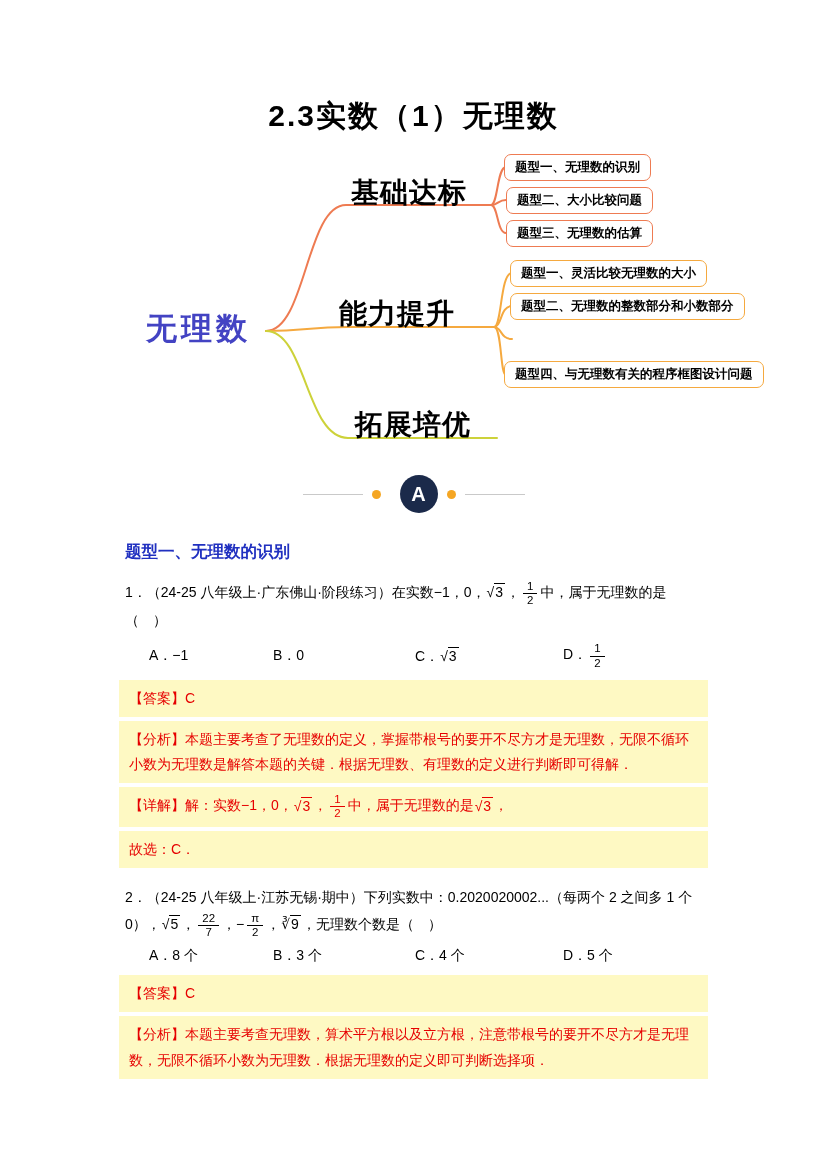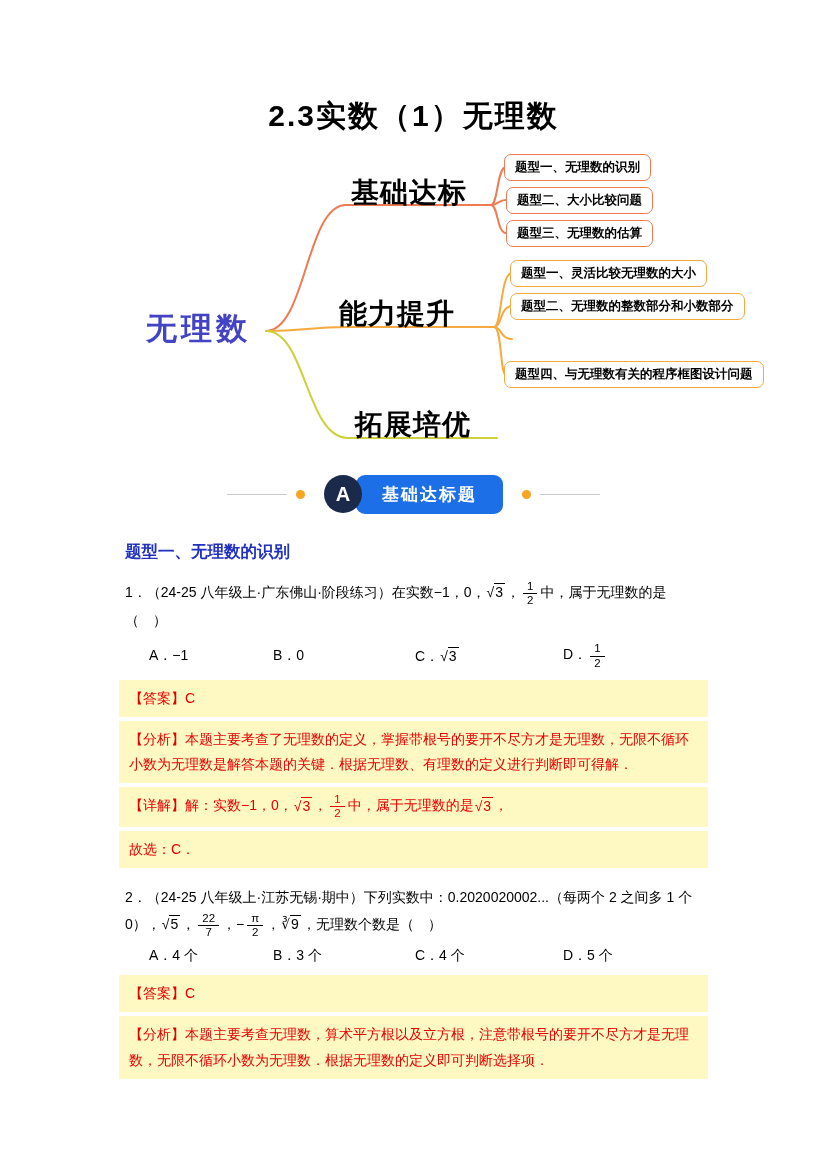--- a/index.html
+++ b/index.html
@@ -109,21 +109,20 @@
 
     <div class="mm-box g2 g2b1">题型一、灵活比较无理数的大小</div>
     <div class="mm-box g2 g2b2">题型二、无理数的整数部分和小数部分</div>
     <div class="mm-box g2 g2b4">题型四、与无理数有关的程序框图设计问题</div>
   </div>
 
   <div class="badge-row">
     <span class="bline"></span>
     <span class="bdot"></span>
     <span class="bcircle">A</span>
-    <span class="bpill">基础达标题</span>
     <span class="bdot"></span>
     <span class="bline"></span>
   </div>
 
   <div class="content">
 
     <h2 class="section-heading">题型一、无理数的识别</h2>
 
     <div class="question">
       <p class="qstem"><span>1．（24-25 八年级上·广东佛山·阶段练习）在实数</span><span>−1</span><span>，0，</span><span class="sqrt">
@@ -170,21 +169,21 @@
             <span class="num">22</span>
             <span class="den">7</span>
           </span><span>，</span><span>−</span><span class="frac">
             <span class="num">π</span>
             <span class="den">2</span>
           </span><span>，</span><span class="sqrt">
             <span class="rsign">∛</span>
             <span class="rad">9</span>
           </span><span>，无理数个数是（　）</span></p>
       <div class="options">
-        <span class="opt1"><span>A．4 个</span></span>
+        <span class="opt1"><span>A．8 个</span></span>
         <span class="opt2"><span>B．3 个</span></span>
         <span class="opt3"><span>C．4 个</span></span>
         <span class="opt4"><span>D．5 个</span></span>
       </div>
       <div class="ans">
         <p class="strip">【答案】C</p>
         <p class="strip">【分析】本题主要考查无理数，算术平方根以及立方根，注意带根号的要开不尽方才是无理数，无限不循环小数为无理数．根据无理数的定义即可判断选择项．</p>
       </div>
     </div>
 

